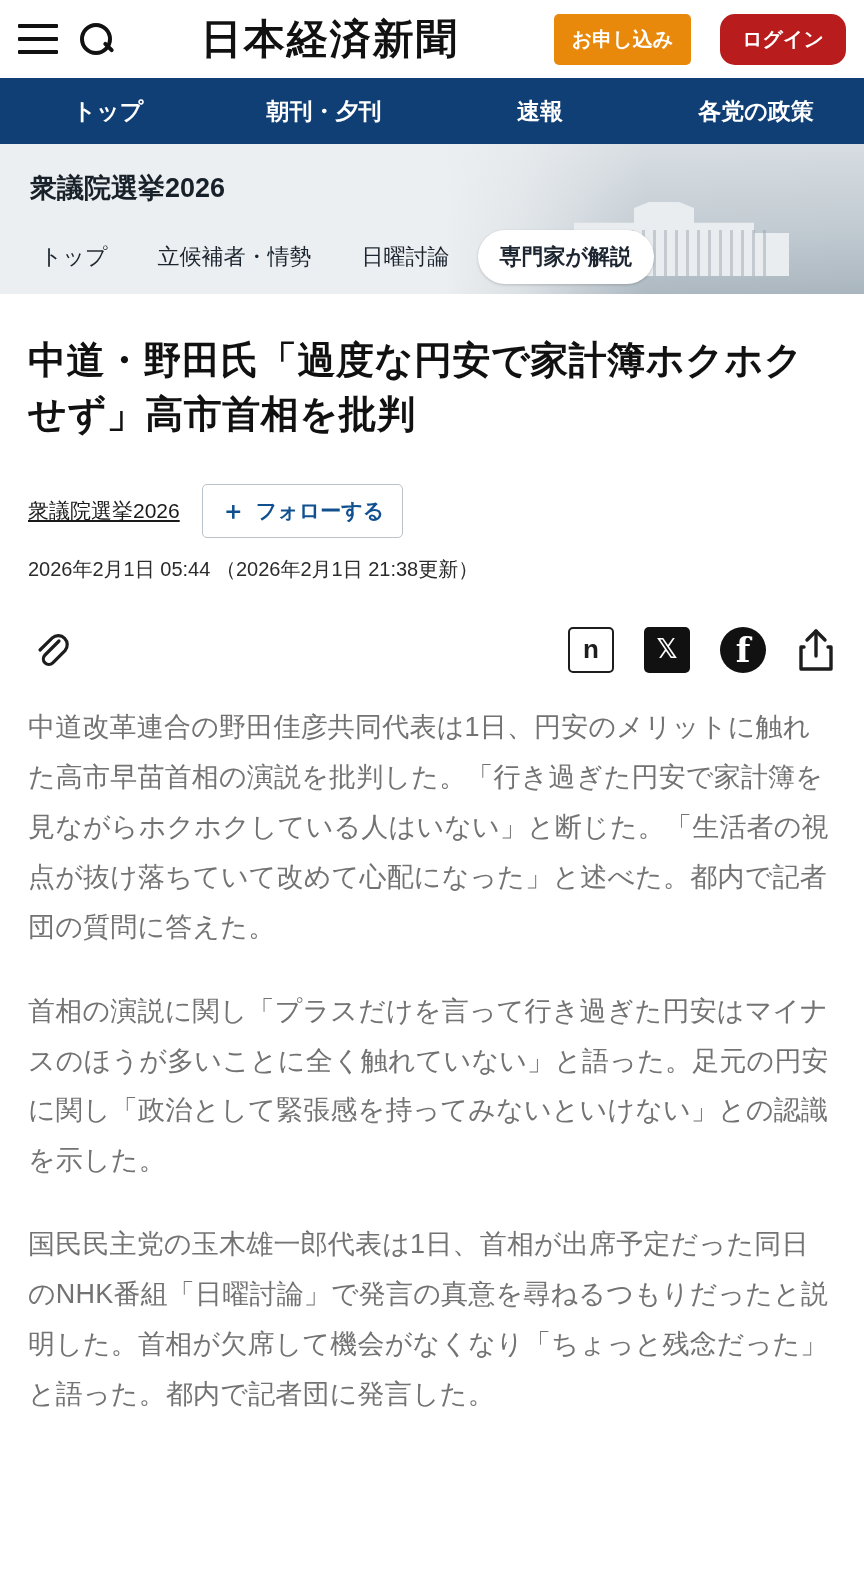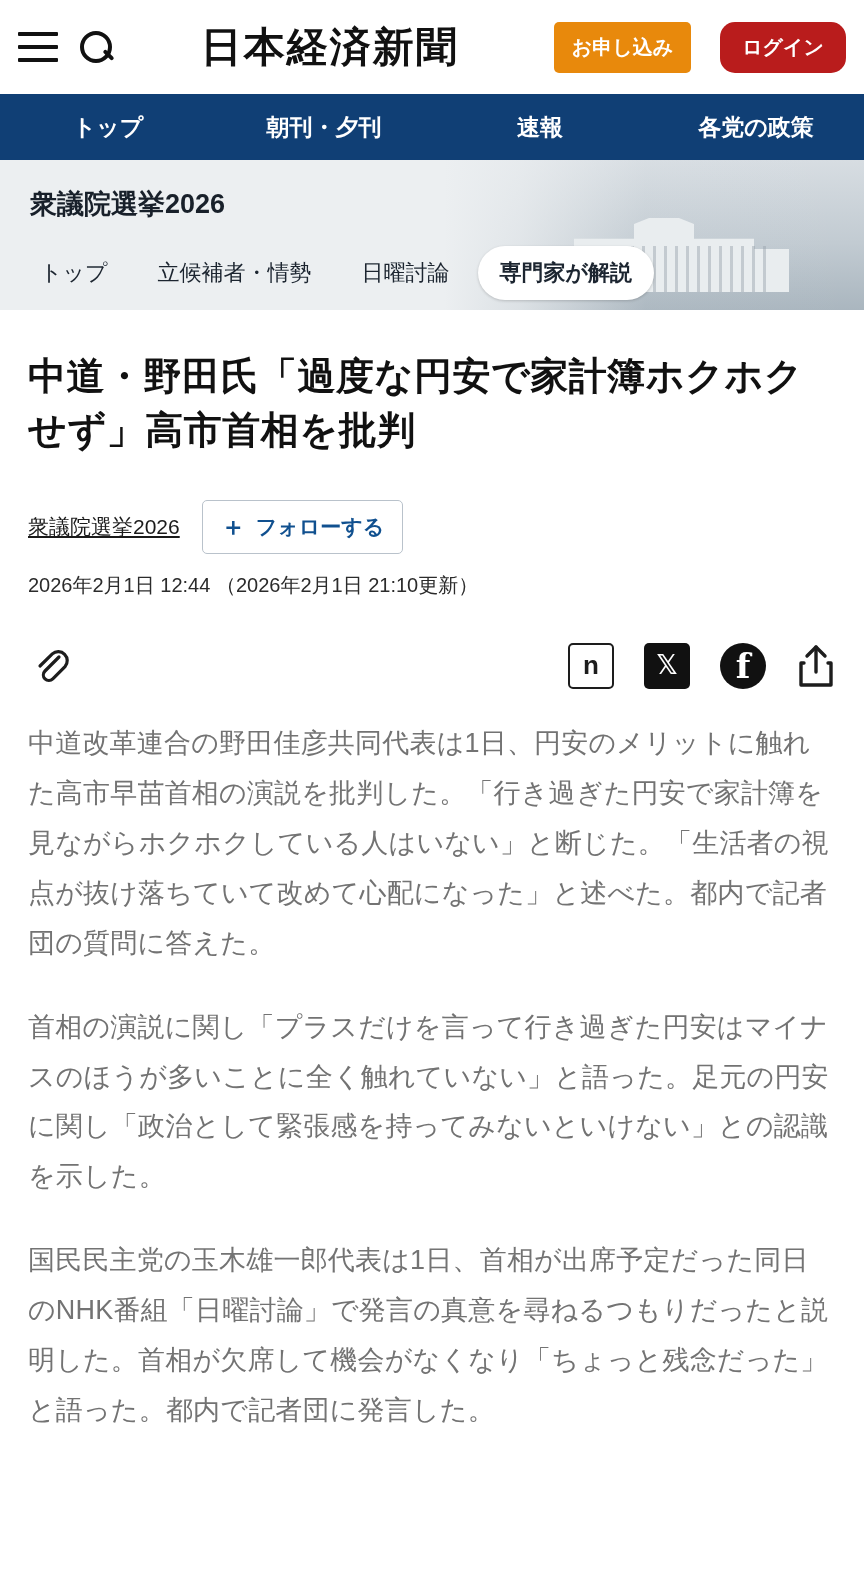--- a/index.html
+++ b/index.html
@@ -6,21 +6,21 @@
   html, body {
     width: 864px;
     background: #ffffff;
     font-family: "Liberation Sans", "DejaVu Sans", sans-serif;
     color: #1a1a1a;
   }
   body { width: 864px; }
 
   
   .topbar {
-    height: 94px;
+    height: 78px;
     display: flex;
     align-items: center;
     padding: 0 18px;
     background: #ffffff;
     position: relative;
   }
   .hamburger {
     width: 40px; height: 30px;
     display: flex; flex-direction: column; justify-content: space-between;
     margin-right: 18px;
@@ -296,21 +296,21 @@
   <h1 class="headline">中道・野田氏「過度な円安で家計簿ホクホクせず」高市首相を批判</h1>
 
   <div class="meta-row">
     <a class="topic-link">衆議院選挙2026</a>
     <div class="follow-btn">
       <span class="plus">＋</span>
       <span class="flabel">フォローする</span>
     </div>
   </div>
 
-  <div class="timestamp">2026年2月1日 12:44 （2026年2月1日 21:10更新）</div>
+  <div class="timestamp">2026年2月1日 05:44 （2026年2月1日 21:38更新）</div>
 
   <div class="tools-row">
     <div class="clip-icon">
       <svg width="44" height="44" viewBox="0 0 44 44" aria-hidden="true">
         <path d="M31 13 L17 27 a5.5 5.5 0 0 0 7.8 7.8 L37 22.6 a9 9 0 0 0-12.7-12.7 L12 22" fill="none" stroke="#1d1d1d" stroke-width="3.2" stroke-linecap="round"></path>
       </svg>
     </div>
     <div class="share-group">
       <div class="sq-icon">n</div>
       <div class="x-icon">𝕏</div>

